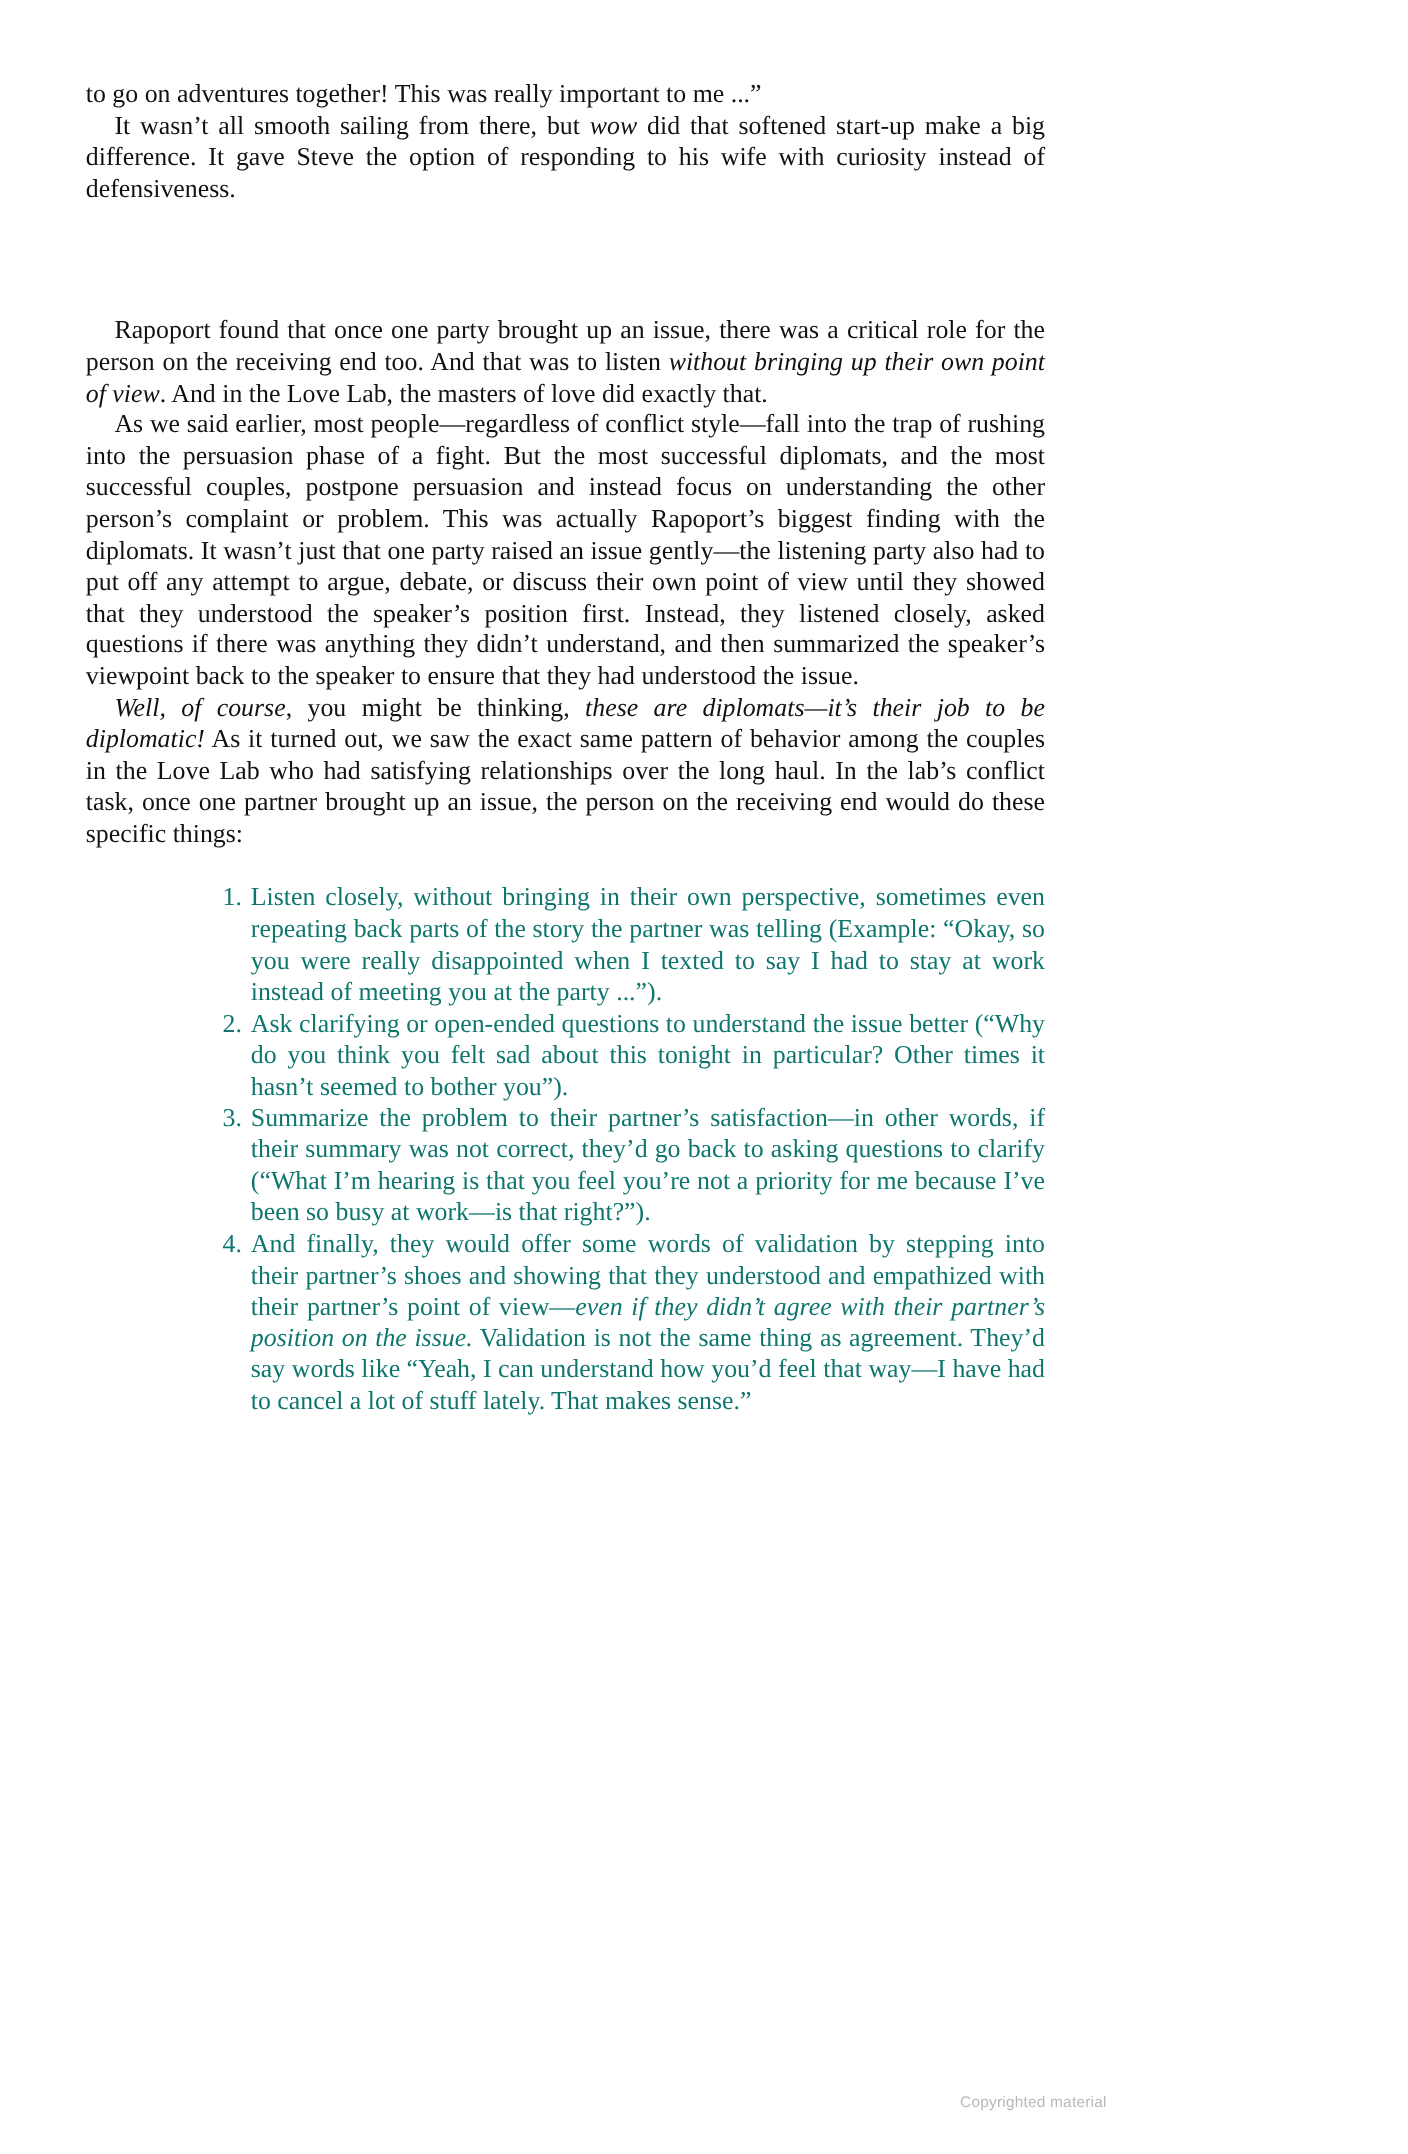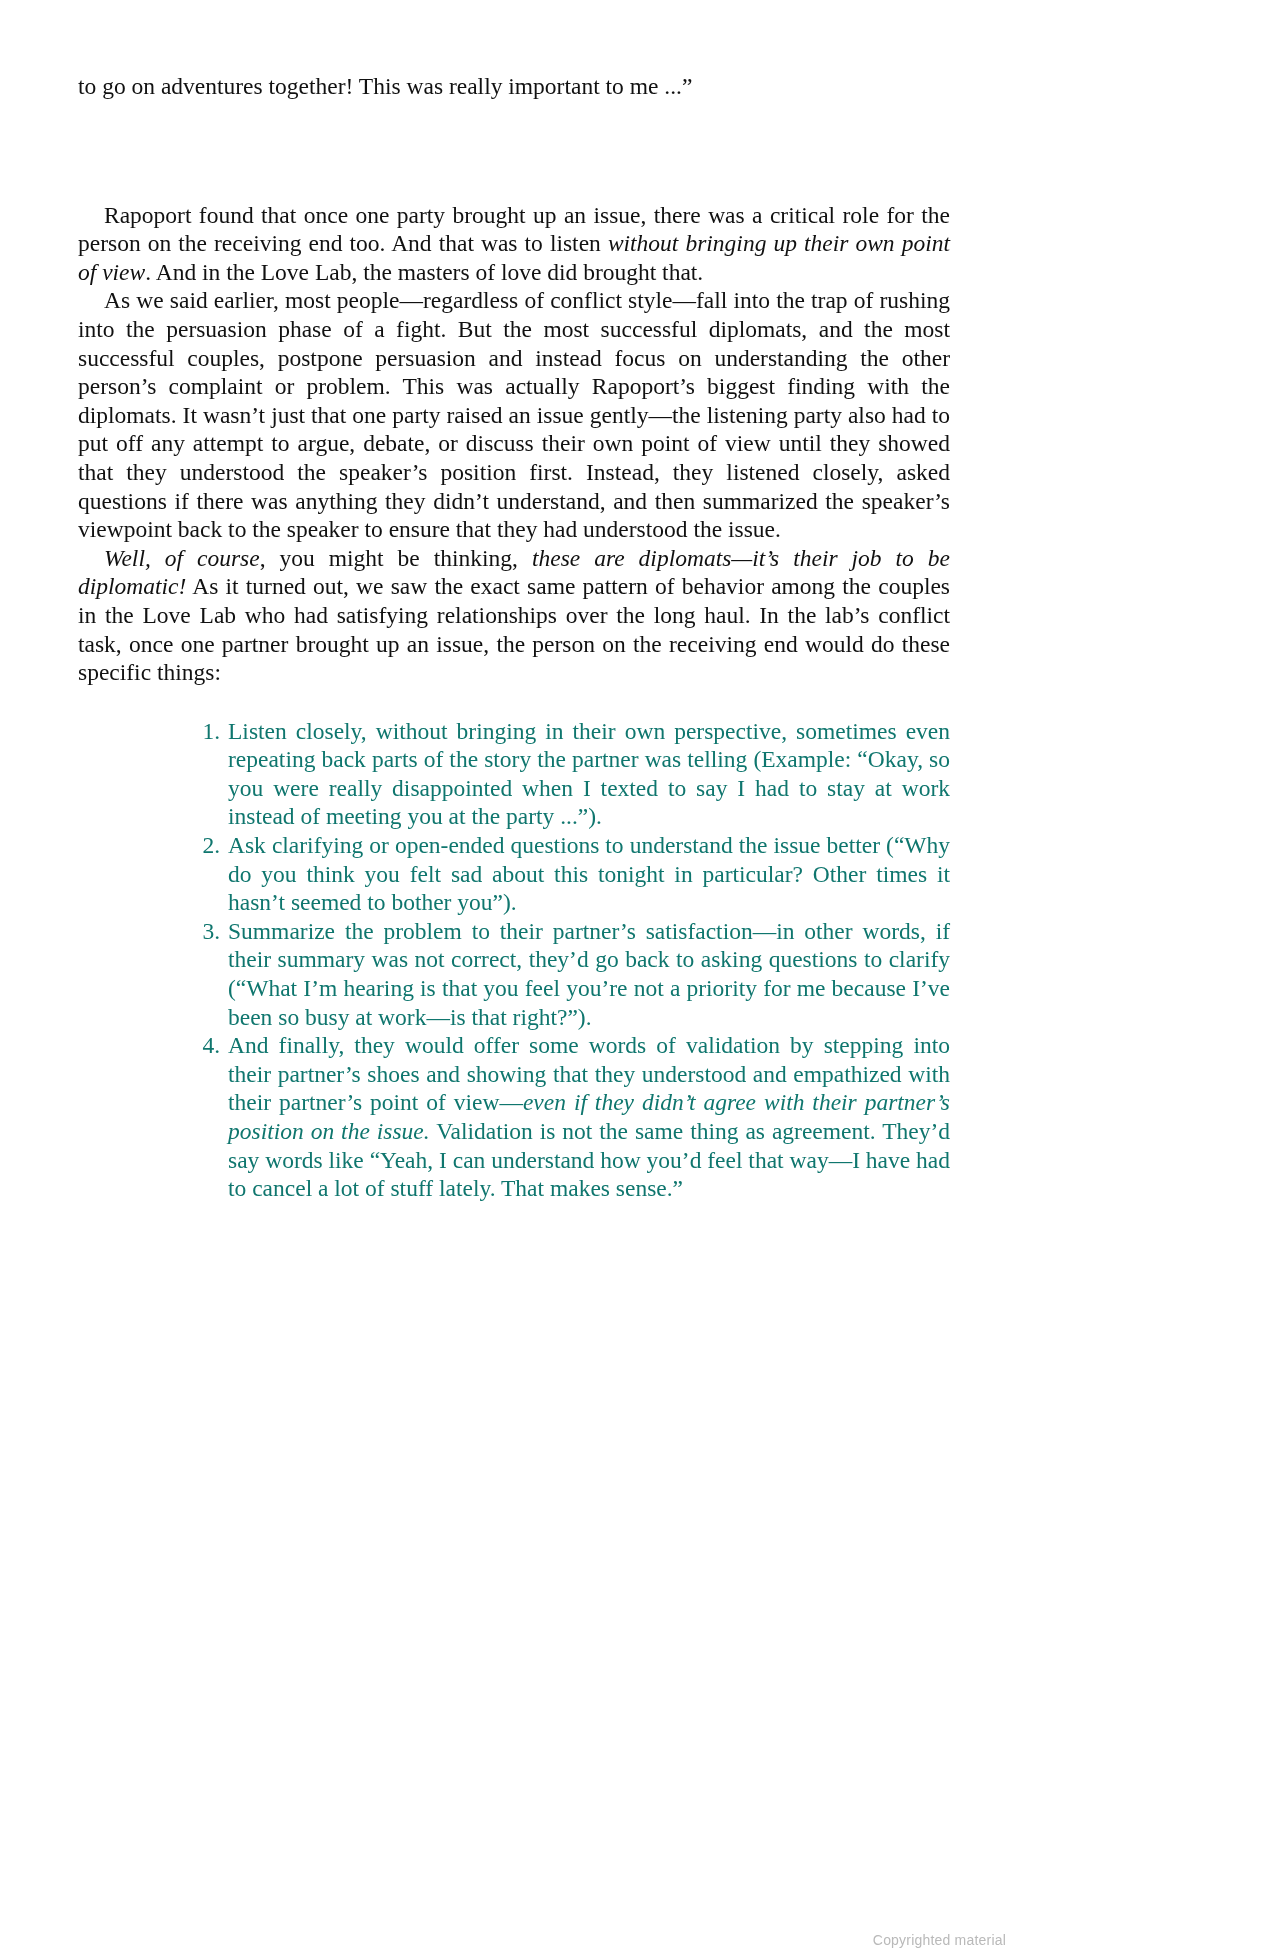--- a/index.html
+++ b/index.html
@@ -84,44 +84,45 @@
   }
   ol.numbered > li:last-child {
     text-align: justify;
   }
   em.it {
     font-style: italic;
   }
   .footer-note {
     position: absolute;
     right: 78px;
-    bottom: 10px;
+    bottom: 40px;
     font-family: "Liberation Sans", "DejaVu Sans", sans-serif;
     font-size: 14px;
     color: #b9b9b9;
     letter-spacing: 0.2px;
   }
 </style>
 </head>
 <body>
 
 <div class="page">
 
   <div class="content">
 
     <p class="body-text cont"><span>to go on adventures together! This was really important to me ...”</span></p>
 
+    <p class="body-text indent"><span>It wasn’t all smooth sailing from there, but </span><em class="it">wow</em><span> did that softened start-up make a big difference. It gave Steve the option of responding to his wife with curiosity instead of defensiveness.</span></p>
 
     <div class="gap-before-heading"></div>
 
 
     <div class="gap-after-heading"></div>
 
 
-    <p class="body-text indent"><span>Rapoport found that once one party brought up an issue, there was a critical role for the person on the receiving end too. And that was to listen </span><em class="it">without bringing up their own point of view</em><span>. And in the Love Lab, the masters of love did brought that.</span></p>
+    <p class="body-text indent"><span>Rapoport found that once one party brought up an issue, there was a critical role for the person on the receiving end too. And that was to listen </span><em class="it">without bringing up their own point of view</em><span>. And in the Love Lab, the masters of love did exactly that.</span></p>
 
     <p class="body-text indent"><span>As we said earlier, most people—regardless of conflict style—fall into the trap of rushing into the persuasion phase of a fight. But the most successful diplomats, and the most successful couples, postpone persuasion and instead focus on understanding the other person’s complaint or problem. This was actually Rapoport’s biggest finding with the diplomats. It wasn’t just that one party raised an issue gently—the listening party also had to put off any attempt to argue, debate, or discuss their own point of view until they showed that they understood the speaker’s position first. Instead, they listened closely, asked questions if there was anything they didn’t understand, and then summarized the speaker’s viewpoint back to the speaker to ensure that they had understood the issue.</span></p>
 
     <p class="body-text indent"><em class="it">Well, of course</em><span>, you might be thinking, </span><em class="it">these are diplomats—it’s their job to be diplomatic!</em><span> As it turned out, we saw the exact same pattern of behavior among the couples in the Love Lab who had satisfying relationships over the long haul. In the lab’s conflict task, once one partner brought up an issue, the person on the receiving end would do these specific things:</span></p>
 
     <div class="gap-list-before"></div>
 
     <ol class="numbered">
       <li><span>Listen closely, without bringing in their own perspective, sometimes even repeating back parts of the story the partner was telling (Example: “Okay, so you were really disappointed when I texted to say I had to stay at work instead of meeting you at the party ...”).</span></li>
       <li><span>Ask clarifying or open-ended questions to understand the issue better (“Why do you think you felt sad about this tonight in particular? Other times it hasn’t seemed to bother you”).</span></li>

